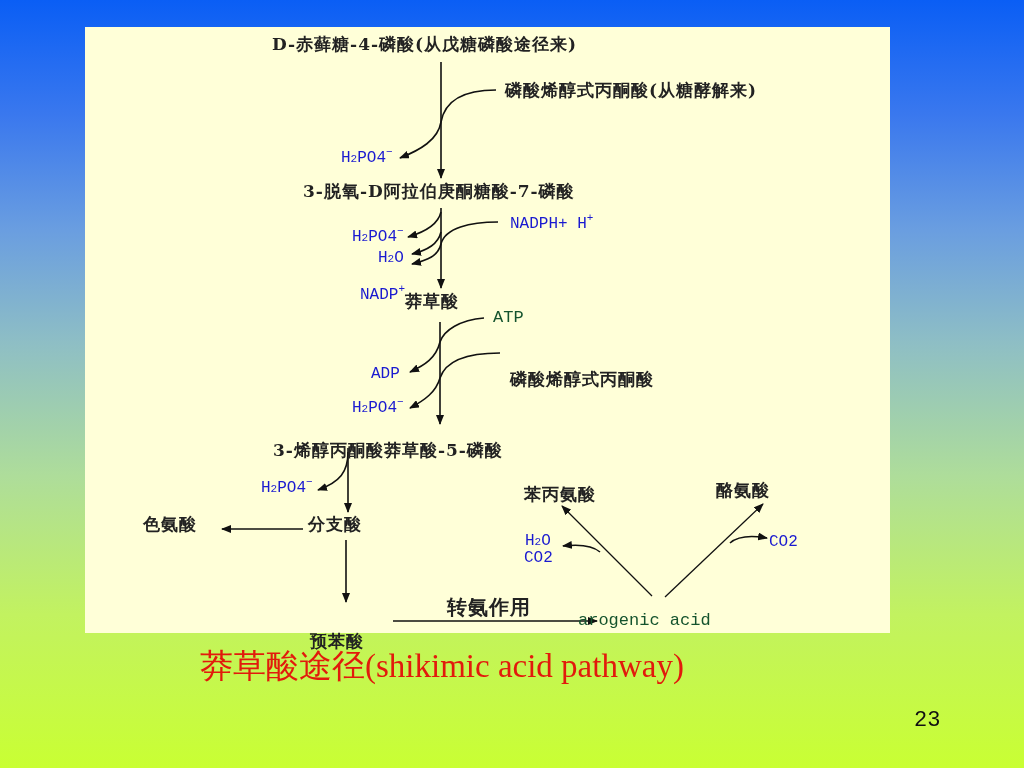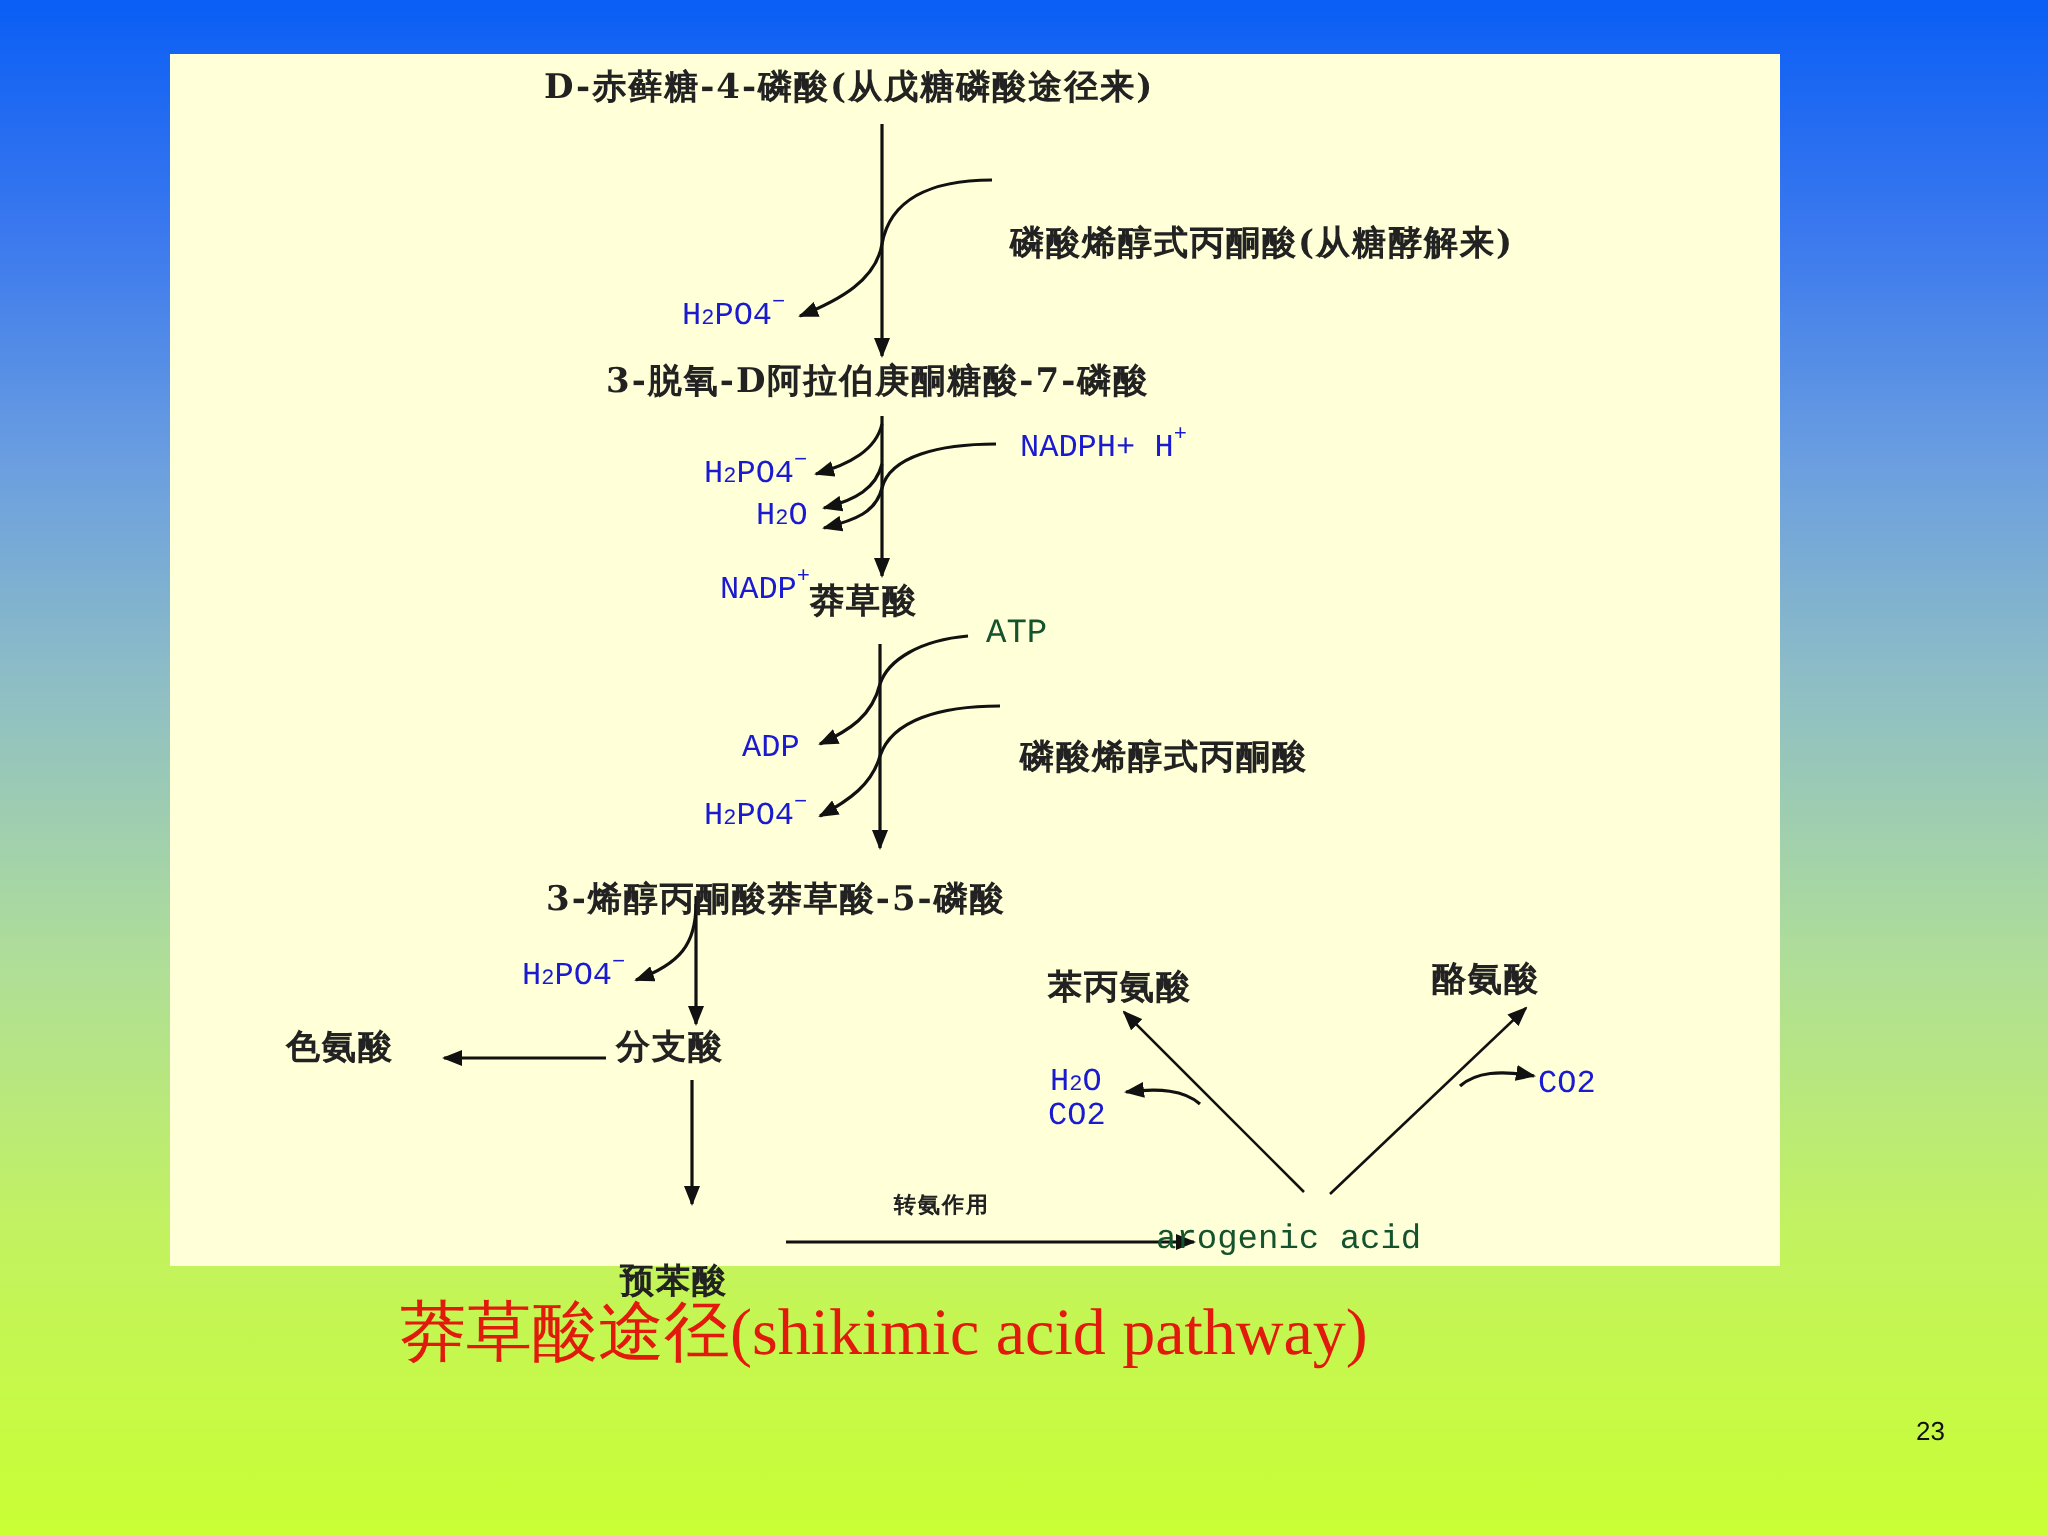--- a/index.html
+++ b/index.html
@@ -26,23 +26,22 @@
     .chem sup { font-size: 11px; position: relative; top: -3px; vertical-align: top; }
     .mono-black {
       position: absolute; white-space: nowrap; line-height: 1;
       font-family: "Liberation Mono", monospace; color: #14532d; font-size: 17px;
     }
     .caption {
       position: absolute; left: 200px; top: 644px; color: #e21a0c; font-size: 33px;
       font-family: "Liberation Serif", serif; white-space: nowrap;
     }
     .pagenum {
-      position: absolute; left: 914px; top: 708px; font-size: 13px; color: #111;
-      font-family: Liberation Sans, sans-serif;
-      margin-left: 44px;
+      position: absolute; left: 914px; top: 708px; font-size: 22px; color: #111;
+      font-family: Liberation Mono, monospace;
     }
   </style>
 </head>
 <body>
 
 <div class="panel"></div>
 
 <svg class="lines" xmlns="http://www.w3.org/2000/svg">
   <defs>
     <marker id="ah" markerWidth="10" markerHeight="8" refX="9" refY="4" orient="auto" markerUnits="userSpaceOnUse">
@@ -73,32 +72,32 @@
     <line x1="393" y1="621" x2="597" y2="621" marker-end="url(#ah)"></line>
 
     <line x1="652" y1="596" x2="562" y2="506" marker-end="url(#ah)" stroke-width="1.3"></line>
     <line x1="665" y1="597" x2="763" y2="504" marker-end="url(#ah)" stroke-width="1.3"></line>
     <path d="M600,552 C592,545 580,544 563,546" marker-end="url(#ah)"></path>
     <path d="M730,543 C738,536 750,535 767,538" marker-end="url(#ah)"></path>
   </g>
 </svg>
 
 <span class="lbl" style="left:272px;top:36px;">D-赤藓糖-4-磷酸(从戊糖磷酸途径来)</span>
-<span class="lbl" style="left:505px;top:82px;margin-top:32px;">磷酸烯醇式丙酮酸(从糖酵解来)</span>
+<span class="lbl" style="left:505px;top:82px;">磷酸烯醇式丙酮酸(从糖酵解来)</span>
 <span class="lbl" style="left:303px;top:183px;">3-脱氧-D阿拉伯庚酮糖酸-7-磷酸</span>
 <span class="lbl" style="left:405px;top:293px;">莽草酸</span>
 <span class="lbl" style="left:510px;top:345px;margin-top:26px;">磷酸烯醇式丙酮酸</span>
 <span class="lbl" style="left:273px;top:442px;">3-烯醇丙酮酸莽草酸-5-磷酸</span>
 <span class="lbl" style="left:308px;top:516px;">分支酸</span>
 <span class="lbl" style="left:143px;top:516px;">色氨酸</span>
 <span class="lbl" style="left:310px;top:606px;margin-top:27px;">预苯酸</span>
 <span class="lbl" style="left:524px;top:486px;">苯丙氨酸</span>
 <span class="lbl" style="left:716px;top:482px;">酪氨酸</span>
 <span class="mono-black" style="left:578px;top:612px;">arogenic acid</span>
-<span class="lbl" style="left:447px;top:597px;font-size:11px;">转氨作用</span>
+<span class="lbl" style="left:447px;top:597px;font-size:20px;">转氨作用</span>
 
 <span class="chem" style="left:341px;top:150px;"><span>H</span><sub>2</sub><span>PO4</span><sup>−</sup></span>
 <span class="chem" style="left:510px;top:216px;"><span>NADPH+ H</span><sup>+</sup></span>
 <span class="chem" style="left:352px;top:229px;"><span>H</span><sub>2</sub><span>PO4</span><sup>−</sup></span>
 <span class="chem" style="left:378px;top:250px;"><span>H</span><sub>2</sub><span>O</span></span>
 <span class="chem" style="left:360px;top:271px;margin-top:16px;"><span>NADP</span><sup>+</sup></span>
 <span class="mono-black" style="left:493px;top:309px;">ATP</span>
 <span class="chem" style="left:371px;top:366px;">ADP</span>
 <span class="chem" style="left:352px;top:400px;"><span>H</span><sub>2</sub><span>PO4</span><sup>−</sup></span>
 <span class="chem" style="left:261px;top:480px;"><span>H</span><sub>2</sub><span>PO4</span><sup>−</sup></span>

